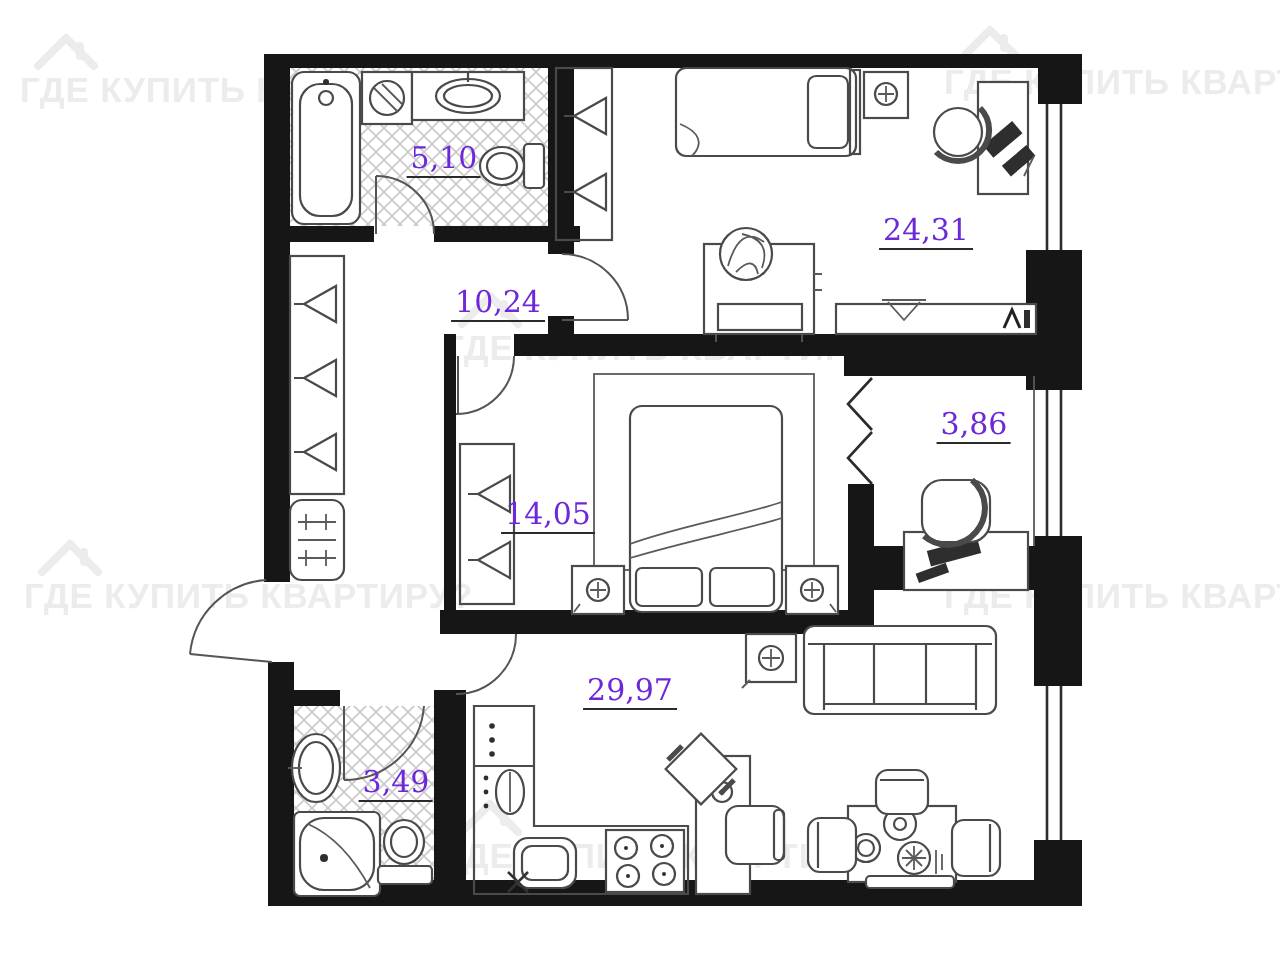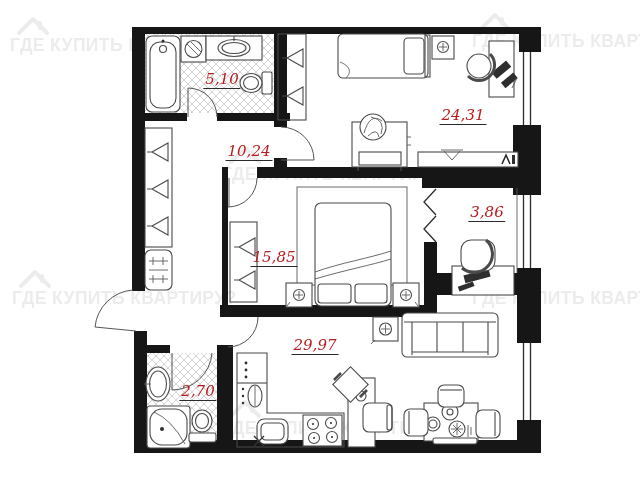--- a/index.html
+++ b/index.html
@@ -13,21 +13,21 @@
   .plan{position:absolute;left:0;top:0;z-index:2;}
   .w{fill:#161616;stroke:none;}
   .f{stroke:#4a4a4a;stroke-width:1.1;fill:#ffffff;}
   .fn{stroke:#4a4a4a;stroke-width:1.1;fill:none;}
   .thin{stroke:#5a5a5a;stroke-width:0.9;fill:none;}
   .dark{fill:#2e2e2e;stroke:none;}
   .door{stroke:#555;stroke-width:1;fill:none;}
   .glz{stroke:#2c2c2c;stroke-width:1.3;fill:none;}
   
   .label{position:absolute;z-index:3;font-family:"DejaVu Serif","Liberation Serif",serif;
-         font-style:italic;font-size:15px;color:#b91c1c;line-height:1.1;
+         font-size:15px;color:#6d28d9;line-height:1.1;
          border-bottom:1.2px solid #2a2a2a;padding:0 2px;transform:translateX(-50%);}
 </style>
 </head>
 <body>
 
 <div class="canvas">
 
   <div class="wm" style="left:10px;top:15px">
     <svg width="34" height="20">
       <polyline points="3,18 17,4 31,18" fill="none" stroke="#ececec" stroke-width="4" stroke-linecap="round" stroke-linejoin="round"></polyline>
@@ -343,17 +343,17 @@
       <rect class="f" x="189" y="433" width="27" height="9" rx="2"></rect>
       <ellipse class="f" cx="202" cy="421" rx="10" ry="11"></ellipse>
       <ellipse class="fn" cx="202" cy="421" rx="6.5" ry="7.5"></ellipse>
     </g>
   </svg>
 
   <div class="label" style="left:222px;top:71px">5,10</div>
   <div class="label" style="left:249px;top:143px">10,24</div>
   <div class="label" style="left:463px;top:107px">24,31</div>
   <div class="label" style="left:487px;top:204px">3,86</div>
-  <div class="label" style="left:274px;top:249px">15,85</div>
+  <div class="label" style="left:274px;top:249px">14,05</div>
   <div class="label" style="left:315px;top:337px">29,97</div>
-  <div class="label" style="left:198px;top:383px">2,70</div>
+  <div class="label" style="left:198px;top:383px">3,49</div>
 
 </div>
 
 </body></html>

